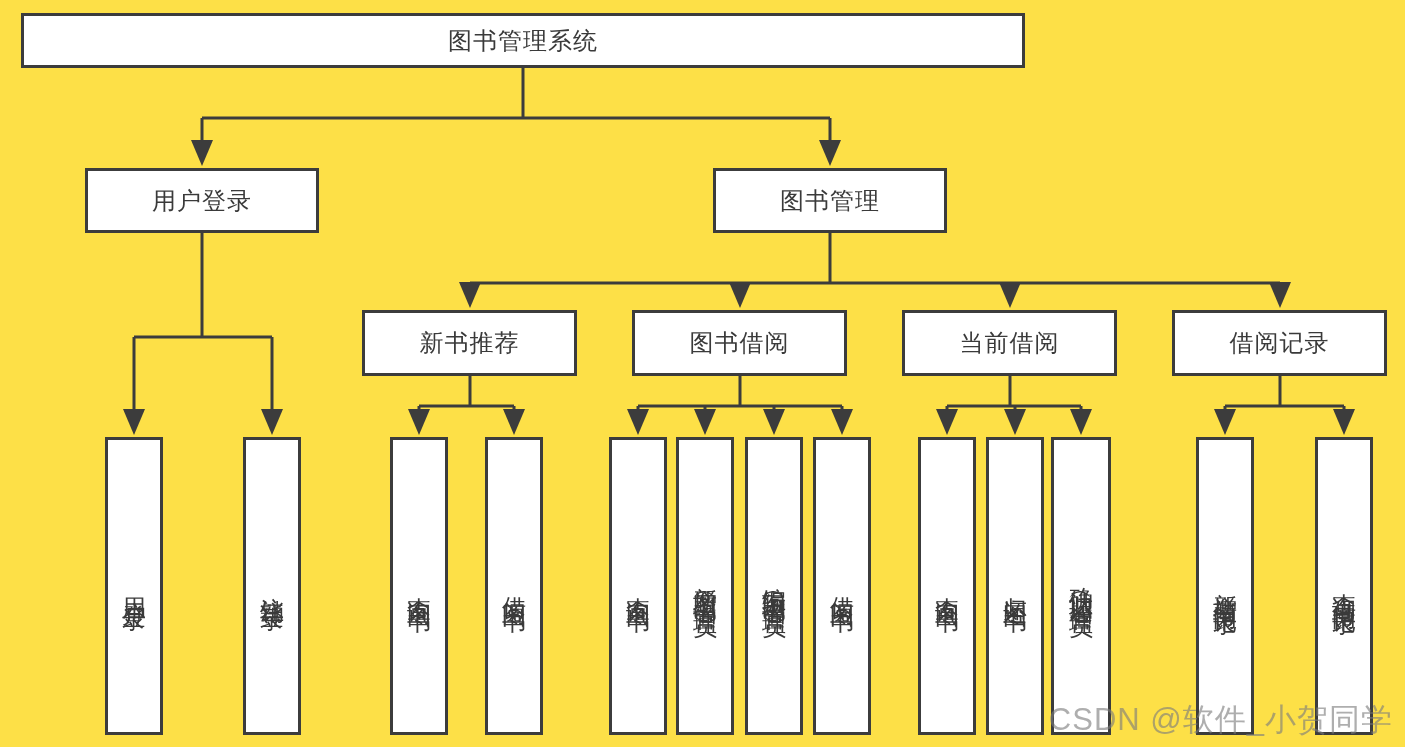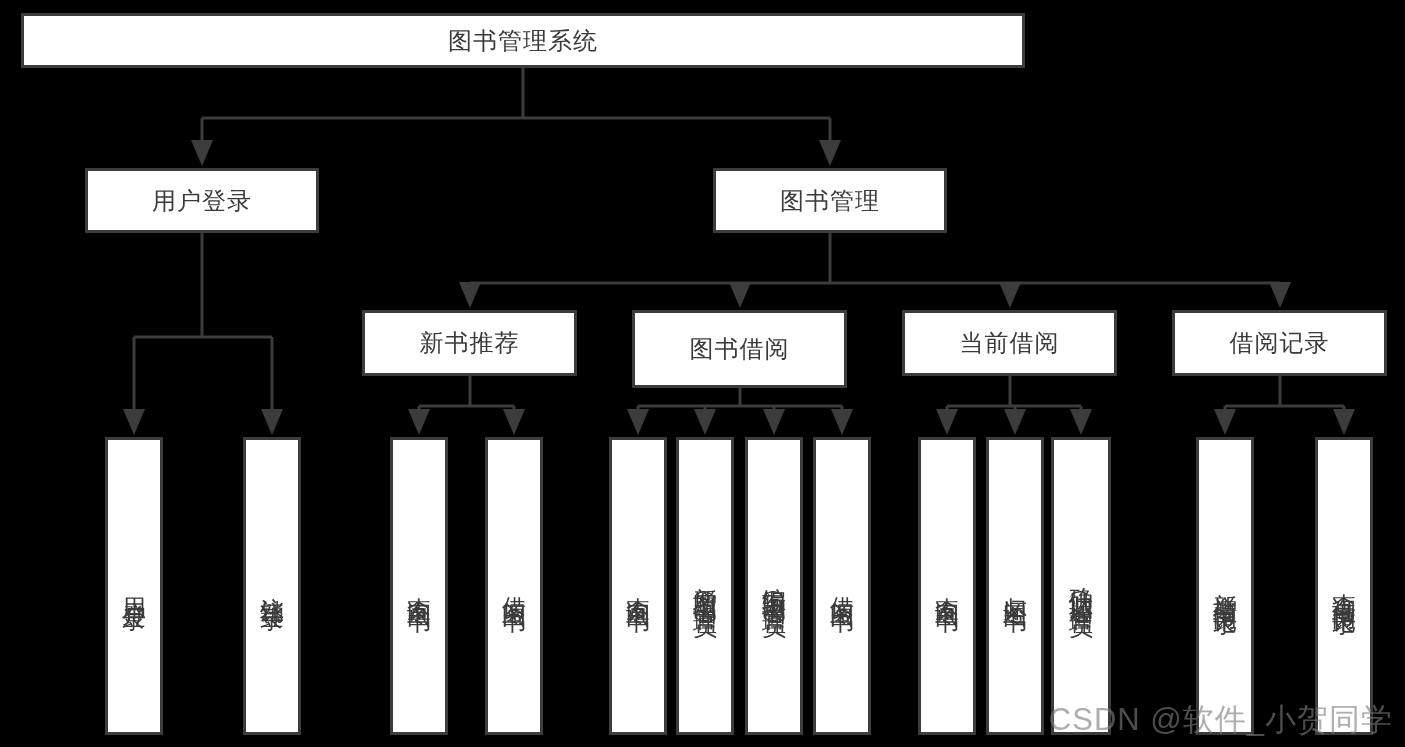--- a/index.html
+++ b/index.html
@@ -1,19 +1,19 @@
 <!DOCTYPE html>
 <html><head>
 <meta charset="utf-8">
 <style>
   html,body{margin:0;padding:0;background:#fff;}
   .stage{
     position:relative;
     width:1405px;height:747px;
-    background:#000000;
+    background:#fde047;
     font-family:"Liberation Sans","DejaVu Sans",sans-serif;
     overflow:hidden;
   }
   .wires{position:absolute;left:0;top:0;width:1405px;height:747px;}
   .box{
     position:absolute;
     box-sizing:border-box;
     border:3px solid #3c3c3c;
     background:#ffffff;
     display:flex;
@@ -29,21 +29,21 @@
     font-size:24px;
     letter-spacing:4px;
     line-height:1;
     padding:6px 0;
   }
   
   .n-root   {left:21px;  top:13px;  width:1004px; height:55px;}
   .n-l2-0   {left:85px;  top:168px; width:234px;  height:65px;}
   .n-l2-1   {left:713px; top:168px; width:234px;  height:65px;}
   .n-l3-0   {left:362px; top:310px; width:215px;  height:66px;}
-  .n-l3-1   {left:632px; top:310px; width:215px;  height:78px;}
+  .n-l3-1   {left:632px; top:310px; width:215px;  height:66px;}
   .n-l3-2   {left:902px; top:310px; width:215px;  height:66px;}
   .n-l3-3   {left:1172px;top:310px; width:215px;  height:66px;}
   .leaf     {top:437px;  width:58px; height:298px;}
   .n-lf-0   {left:105px;}
   .n-lf-1   {left:243px;}
   .n-lf-2   {left:390px;}
   .n-lf-3   {left:485px;}
   .n-lf-4   {left:609px;}
   .n-lf-5   {left:676px;}
   .n-lf-6   {left:745px;}

